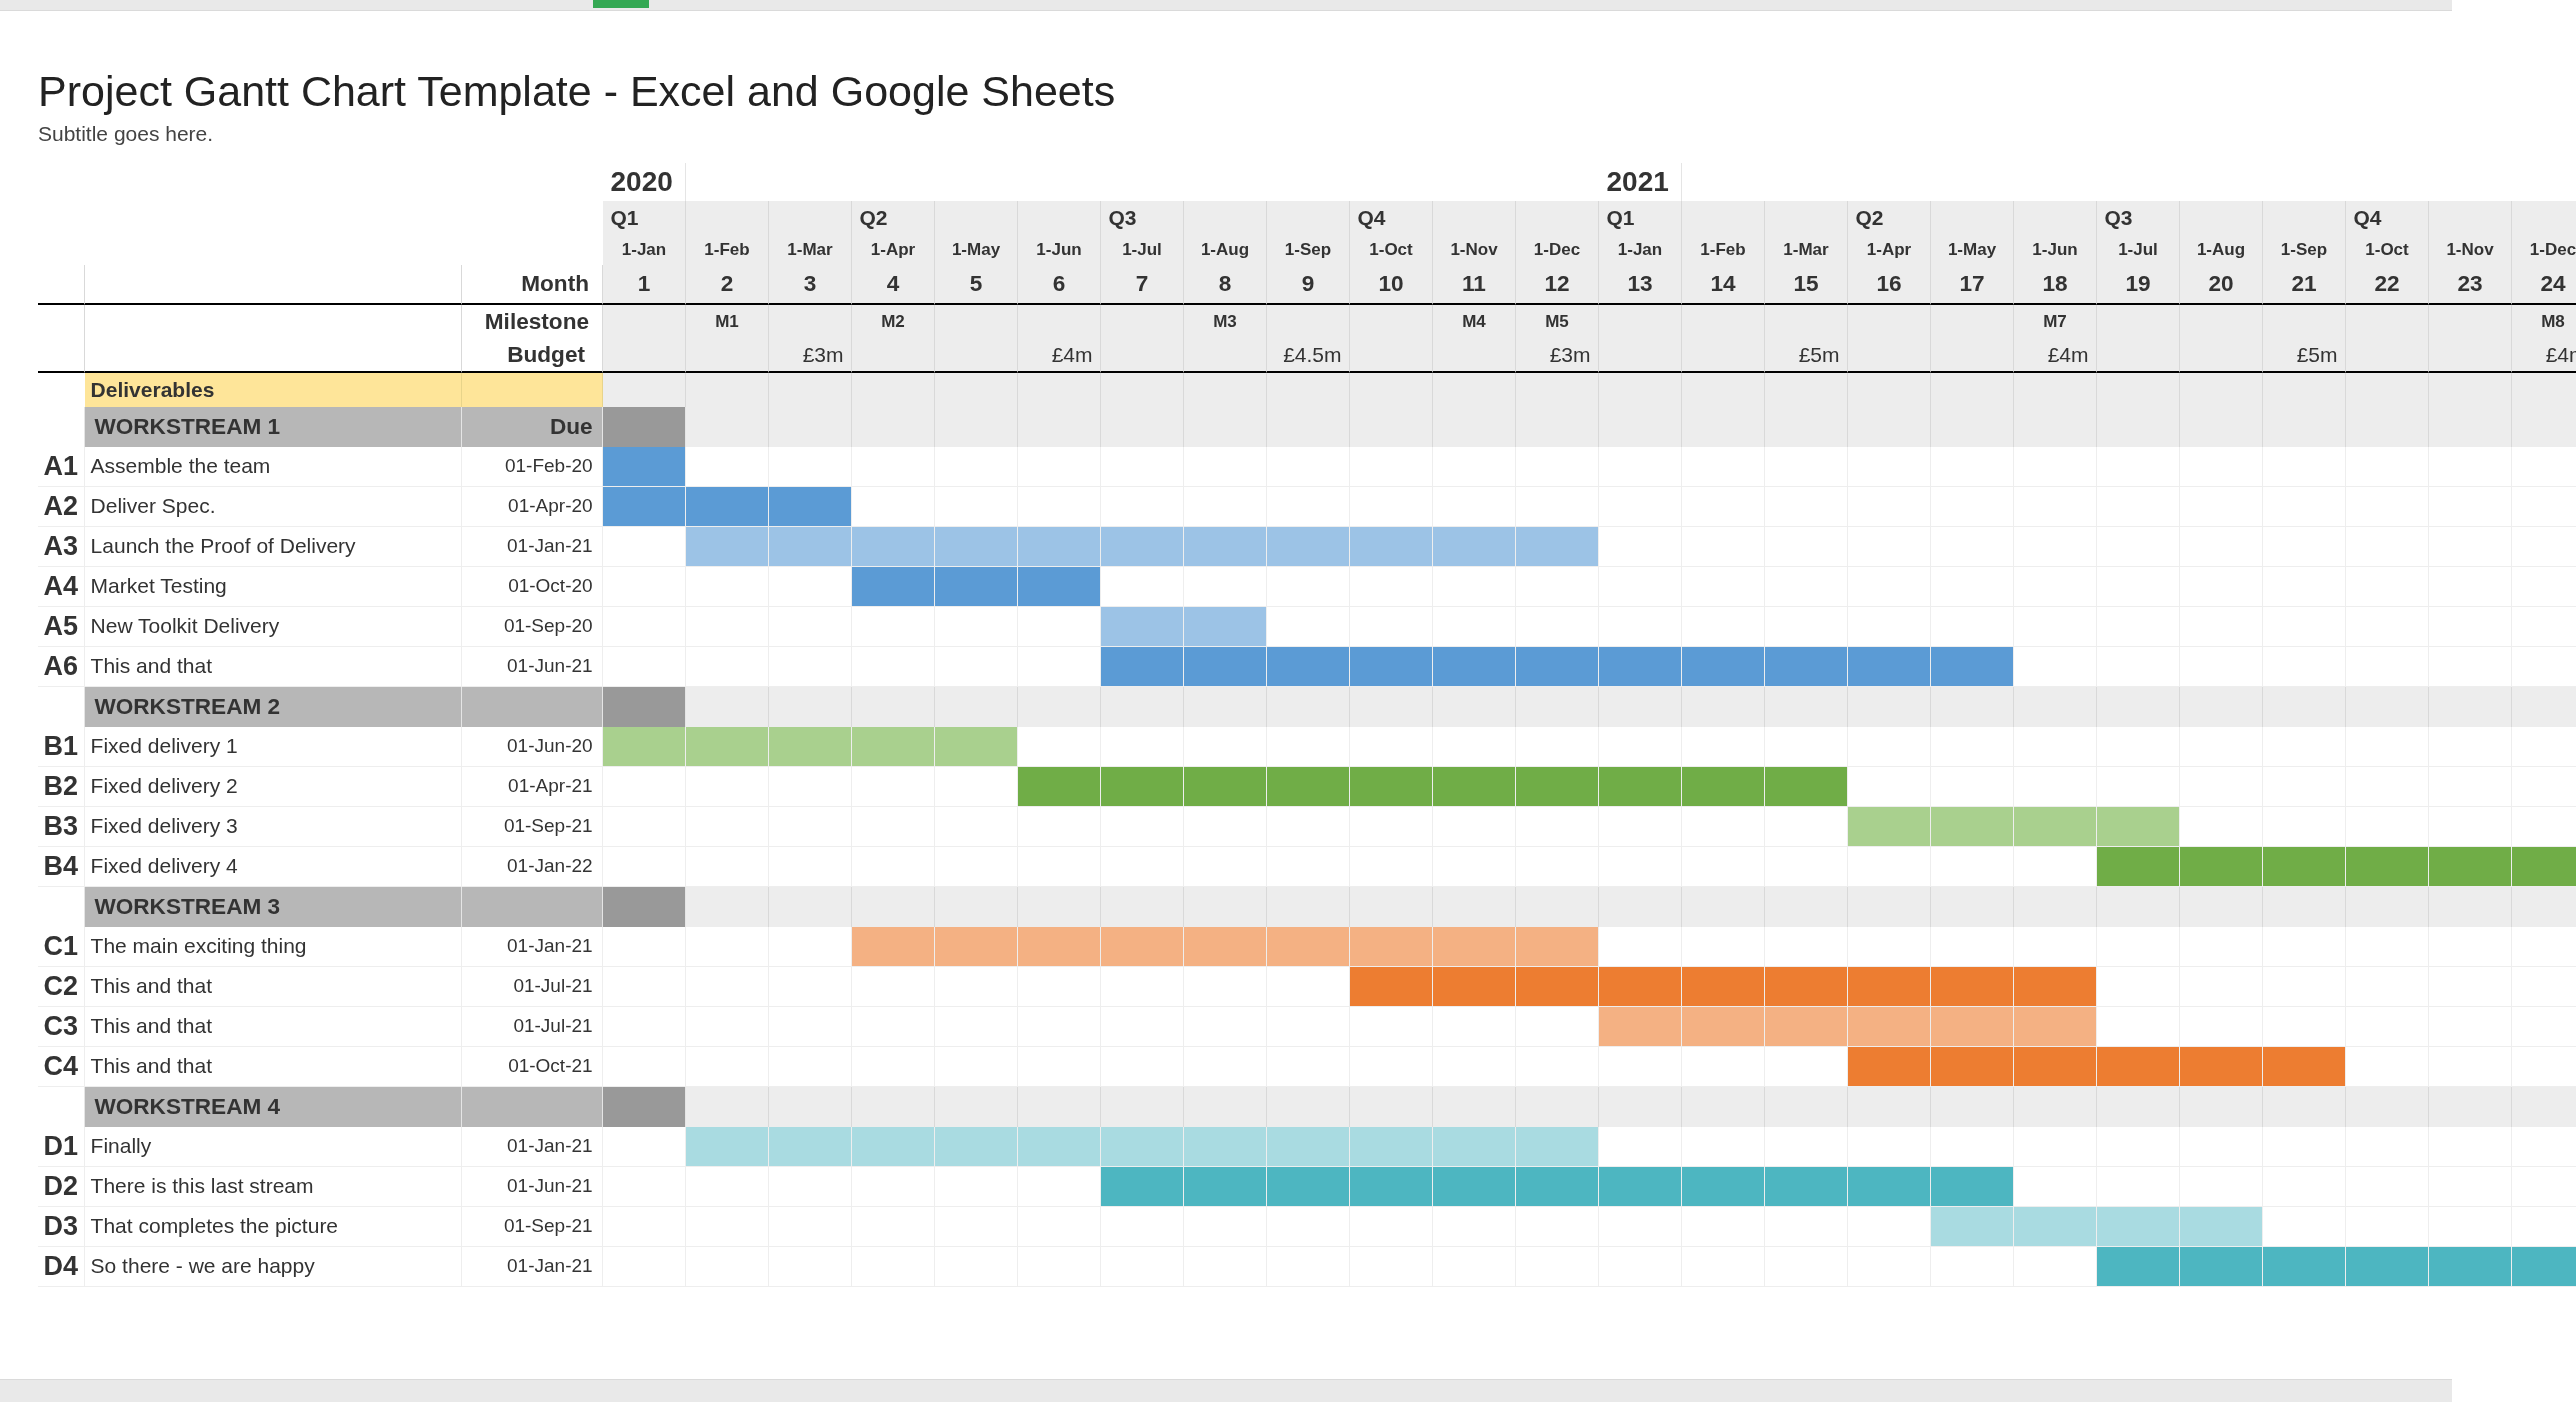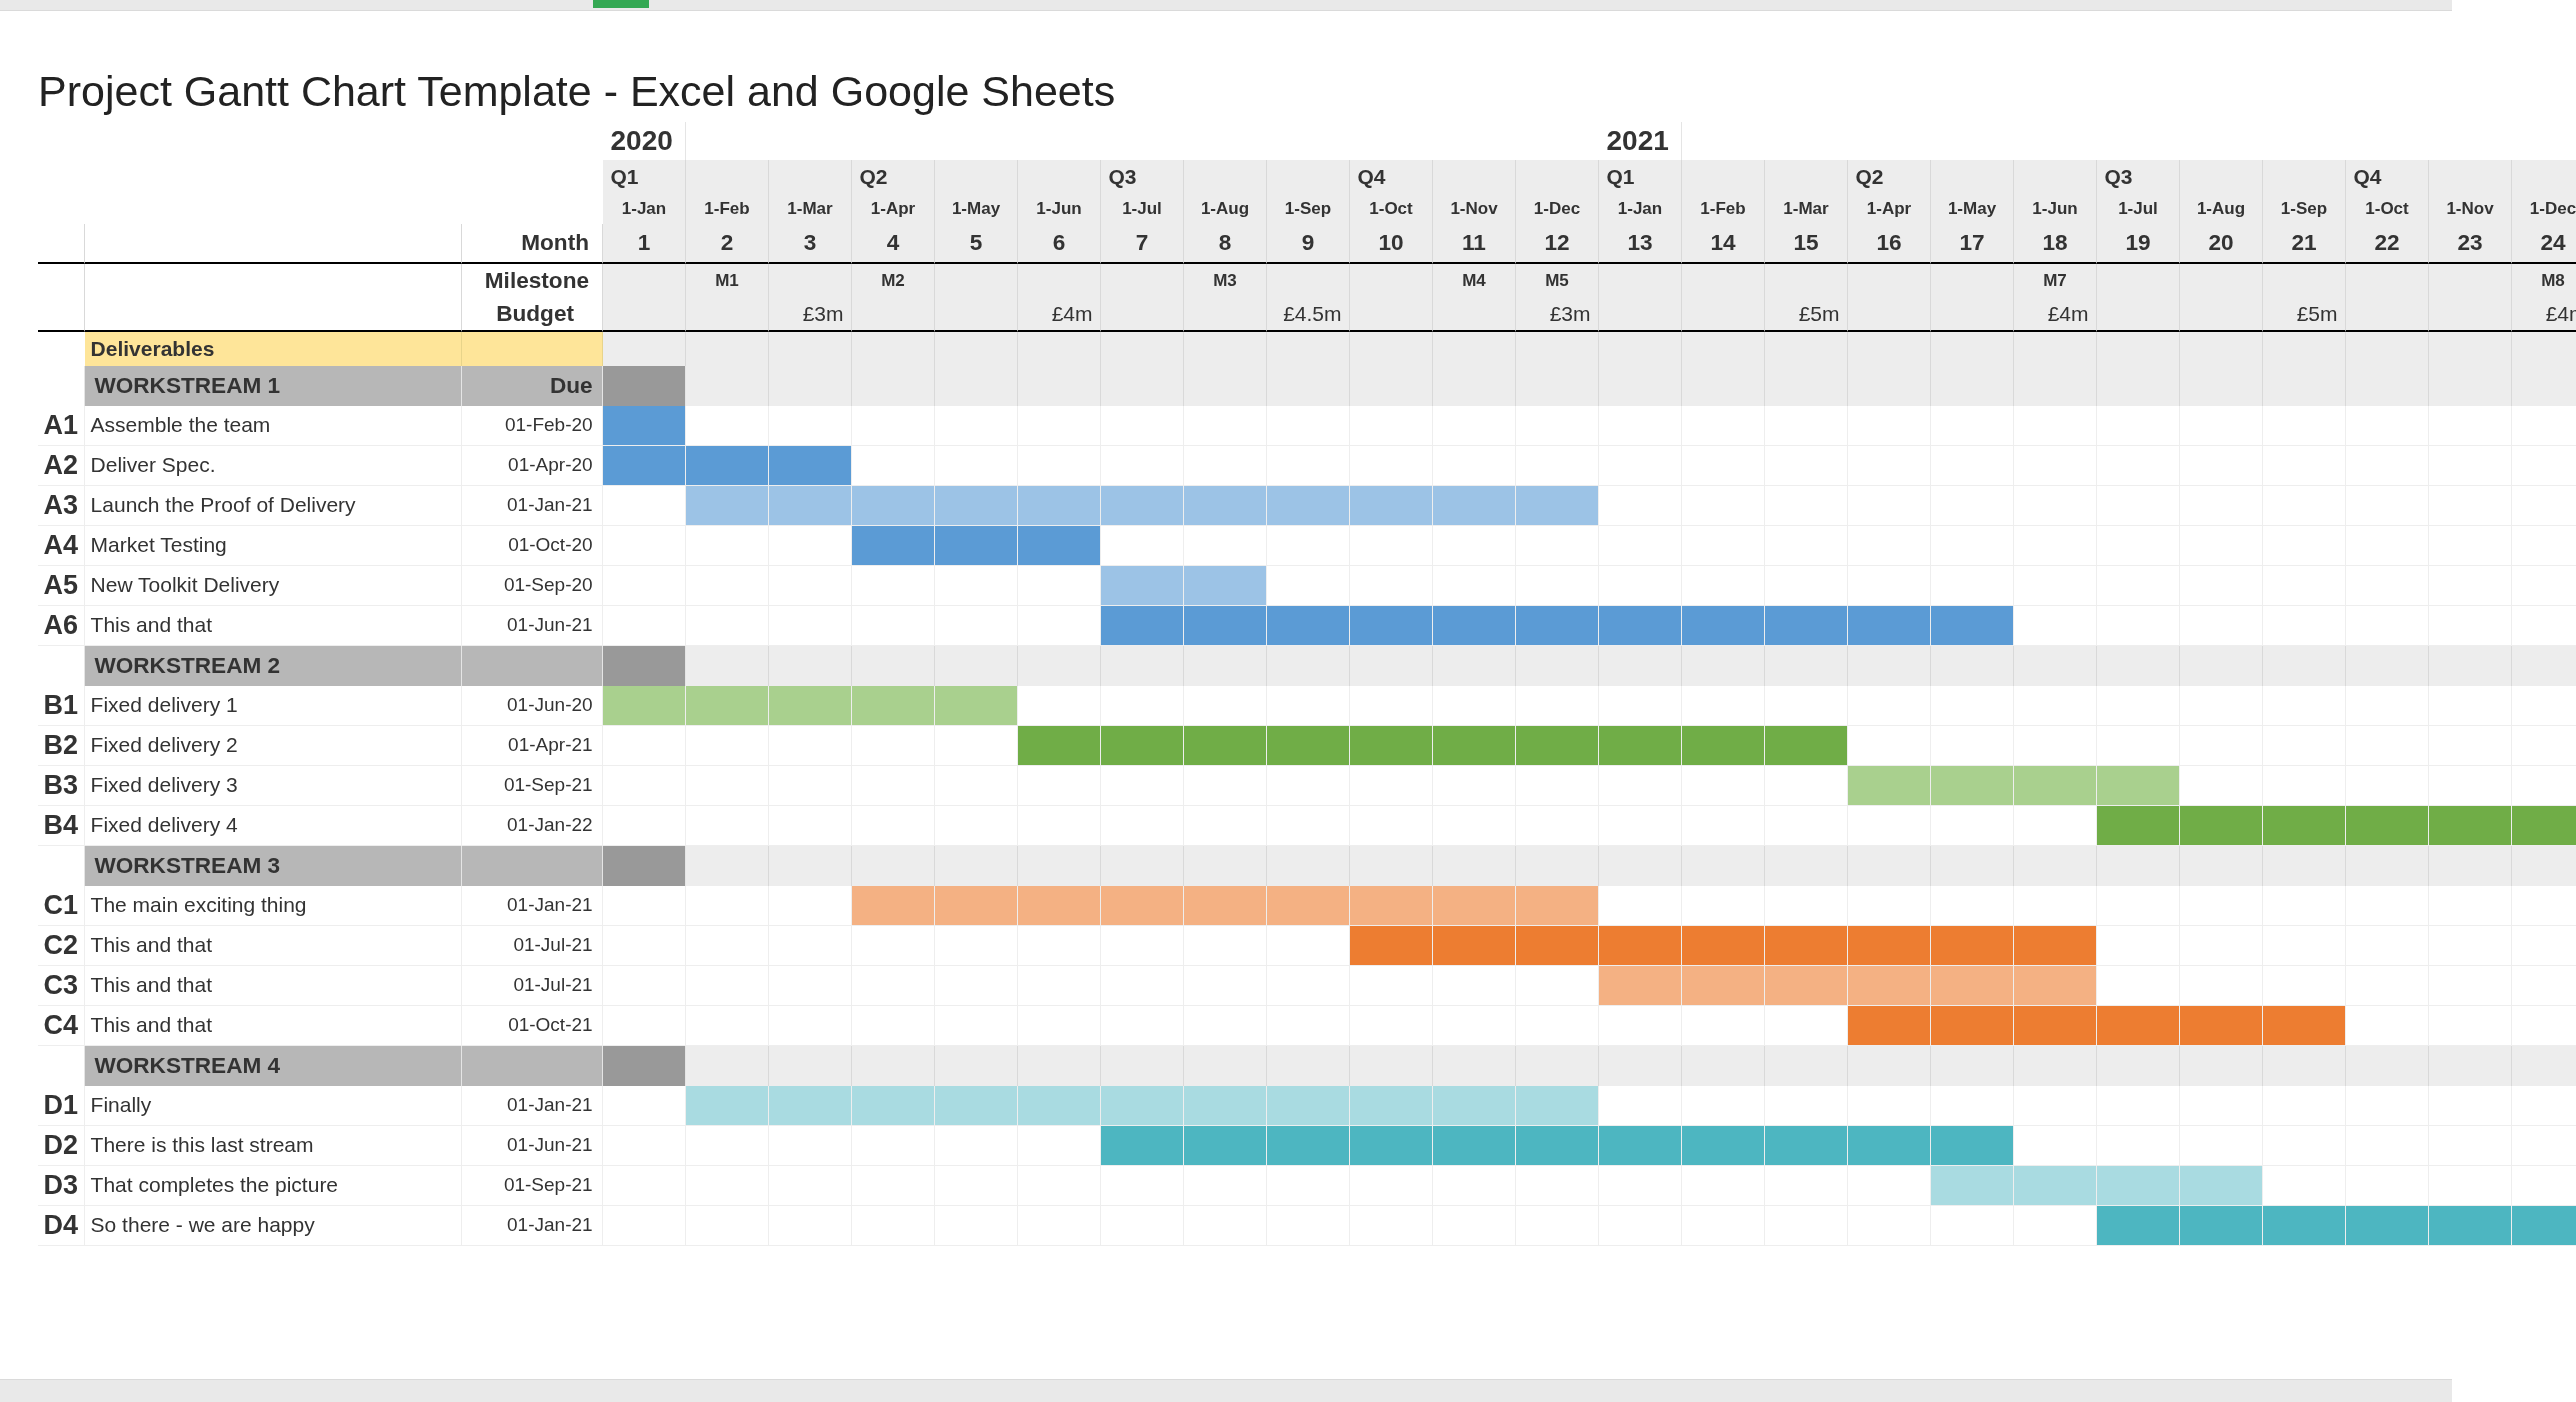--- a/index.html
+++ b/index.html
@@ -35,21 +35,21 @@
   .date-row .cell { background:#ededed; font-size:17px; height:30px; border-right:0.9px solid #d9d9d9; font-weight:700; }
   .date-row .blank { background:#fff; border:none; }
 
   .month-row .cell { background:#ededed; font-size:22.6px; height:40px; border-right:0.9px solid #d9d9d9; font-weight:700; border-bottom:2.8px solid #000; border-top:none; }
   .month-row .labelcell { background:#fff; font-weight:700; font-size:22.6px; justify-content:flex-end; padding-right:13px; border-bottom:2.8px solid #000; }
 
   .milestone-row .cell { height:34px; background:#ededed; font-size:17px; font-weight:700; border-right:0.9px solid #d9d9d9; }
   .milestone-row .labelcell { background:#fff; justify-content:flex-end; padding-right:13px; font-size:22.6px; }
 
   .budget-row .cell { height:34px; background:#ededed; font-size:21px; border-right:0.9px solid #d9d9d9; border-bottom:2.8px solid #000; justify-content:flex-end; padding-right:7.5px; }
-  .budget-row .labelcell { background:#fff; justify-content:flex-end; padding-right:28px; font-size:22.6px; font-weight:700; }
+  .budget-row .labelcell { background:#fff; justify-content:flex-end; padding-right:17px; font-size:22.6px; font-weight:700; }
 
   .deliverables-row .cell { height:34px; background:#fee599; font-weight:700; font-size:21px; border-right:0.9px solid #e8d48a; }
   .deliverables-row .blank { background:#ededed; border-right:0.9px solid #d9d9d9; }
   .deliverables-row .firstblank { background:#fff; border:none;}
 
   .ws-row .cell { height:40px; background:#b7b7b7; font-weight:700; font-size:22.6px; }
   .ws-row .firstcol { background:#fff; }
   .ws-row .blank { background:#ededed; border-right:0.9px solid #d9d9d9; }
   .ws-row .tick { background:#999; }
 
@@ -74,20 +74,21 @@
 </head>
 <body>
 
 <div class="viewport" style="transform: scale(1);">
   <div class="topbar">
     <div class="green-dot"></div>
   </div>
 
   <div class="content">
     <div class="title">Project Gantt Chart Template - Excel and Google Sheets</div>
+    <div class="subtitle">Subtitle goes here.</div>
 
     <div class="sheet" id="sheet">
 
     <div class="year-row" style="display: contents;"><div class="cell noborder"></div><div class="cell noborder"></div><div class="cell noborder"></div><div class="cell year-label" style="height: 38px;">2020</div><div class="cell noborder" style="height: 38px;"></div><div class="cell noborder" style="height: 38px;"></div><div class="cell noborder" style="height: 38px;"></div><div class="cell noborder" style="height: 38px;"></div><div class="cell noborder" style="height: 38px;"></div><div class="cell noborder" style="height: 38px;"></div><div class="cell noborder" style="height: 38px;"></div><div class="cell noborder" style="height: 38px;"></div><div class="cell noborder" style="height: 38px;"></div><div class="cell noborder" style="height: 38px;"></div><div class="cell noborder" style="height: 38px;"></div><div class="cell year-label" style="height: 38px;">2021</div><div class="cell noborder" style="height: 38px;"></div><div class="cell noborder" style="height: 38px;"></div><div class="cell noborder" style="height: 38px;"></div><div class="cell noborder" style="height: 38px;"></div><div class="cell noborder" style="height: 38px;"></div><div class="cell noborder" style="height: 38px;"></div><div class="cell noborder" style="height: 38px;"></div><div class="cell noborder" style="height: 38px;"></div><div class="cell noborder" style="height: 38px;"></div><div class="cell noborder" style="height: 38px;"></div><div class="cell noborder" style="height: 38px;"></div></div>
         <div class="quarter-row" style="display: contents;"><div class="cell blank"></div><div class="cell blank"></div><div class="cell blank"></div><div class="cell qlabel">Q1</div><div class="cell "></div><div class="cell "></div><div class="cell qlabel">Q2</div><div class="cell "></div><div class="cell "></div><div class="cell qlabel">Q3</div><div class="cell "></div><div class="cell "></div><div class="cell qlabel">Q4</div><div class="cell "></div><div class="cell "></div><div class="cell qlabel">Q1</div><div class="cell "></div><div class="cell "></div><div class="cell qlabel">Q2</div><div class="cell "></div><div class="cell "></div><div class="cell qlabel">Q3</div><div class="cell "></div><div class="cell "></div><div class="cell qlabel">Q4</div><div class="cell "></div><div class="cell "></div></div>
         <div class="date-row" style="display: contents;"><div class="cell blank"></div><div class="cell blank"></div><div class="cell blank"></div><div class="cell ">1-Jan</div><div class="cell ">1-Feb</div><div class="cell ">1-Mar</div><div class="cell ">1-Apr</div><div class="cell ">1-May</div><div class="cell ">1-Jun</div><div class="cell ">1-Jul</div><div class="cell ">1-Aug</div><div class="cell ">1-Sep</div><div class="cell ">1-Oct</div><div class="cell ">1-Nov</div><div class="cell ">1-Dec</div><div class="cell ">1-Jan</div><div class="cell ">1-Feb</div><div class="cell ">1-Mar</div><div class="cell ">1-Apr</div><div class="cell ">1-May</div><div class="cell ">1-Jun</div><div class="cell ">1-Jul</div><div class="cell ">1-Aug</div><div class="cell ">1-Sep</div><div class="cell ">1-Oct</div><div class="cell ">1-Nov</div><div class="cell ">1-Dec</div></div>
         <div class="month-row" style="display: contents;"><div class="cell labelcell"></div><div class="cell labelcell"></div><div class="cell labelcell">Month</div><div class="cell ">1</div><div class="cell ">2</div><div class="cell ">3</div><div class="cell ">4</div><div class="cell ">5</div><div class="cell ">6</div><div class="cell ">7</div><div class="cell ">8</div><div class="cell ">9</div><div class="cell ">10</div><div class="cell ">11</div><div class="cell ">12</div><div class="cell ">13</div><div class="cell ">14</div><div class="cell ">15</div><div class="cell ">16</div><div class="cell ">17</div><div class="cell ">18</div><div class="cell ">19</div><div class="cell ">20</div><div class="cell ">21</div><div class="cell ">22</div><div class="cell ">23</div><div class="cell ">24</div></div>
         <div class="milestone-row" style="display: contents;"><div class="cell labelcell"></div><div class="cell labelcell"></div><div class="cell labelcell">Milestone</div><div class="cell "></div><div class="cell ">M1</div><div class="cell "></div><div class="cell ">M2</div><div class="cell "></div><div class="cell "></div><div class="cell "></div><div class="cell ">M3</div><div class="cell "></div><div class="cell "></div><div class="cell ">M4</div><div class="cell ">M5</div><div class="cell "></div><div class="cell "></div><div class="cell "></div><div class="cell "></div><div class="cell "></div><div class="cell ">M7</div><div class="cell "></div><div class="cell "></div><div class="cell "></div><div class="cell "></div><div class="cell "></div><div class="cell ">M8</div></div>
         <div class="budget-row" style="display: contents;"><div class="cell labelcell"></div><div class="cell labelcell"></div><div class="cell labelcell">Budget</div><div class="cell "></div><div class="cell "></div><div class="cell ">£3m</div><div class="cell "></div><div class="cell "></div><div class="cell ">£4m</div><div class="cell "></div><div class="cell "></div><div class="cell ">£4.5m</div><div class="cell "></div><div class="cell "></div><div class="cell ">£3m</div><div class="cell "></div><div class="cell "></div><div class="cell ">£5m</div><div class="cell "></div><div class="cell "></div><div class="cell ">£4m</div><div class="cell "></div><div class="cell "></div><div class="cell ">£5m</div><div class="cell "></div><div class="cell "></div><div class="cell ">£4m</div></div>
         <div class="deliverables-row" style="display: contents;"><div class="cell firstblank"></div><div class="cell leftcell" style="justify-content: flex-start;">Deliverables</div><div class="cell "></div><div class="cell blank"></div><div class="cell blank"></div><div class="cell blank"></div><div class="cell blank"></div><div class="cell blank"></div><div class="cell blank"></div><div class="cell blank"></div><div class="cell blank"></div><div class="cell blank"></div><div class="cell blank"></div><div class="cell blank"></div><div class="cell blank"></div><div class="cell blank"></div><div class="cell blank"></div><div class="cell blank"></div><div class="cell blank"></div><div class="cell blank"></div><div class="cell blank"></div><div class="cell blank"></div><div class="cell blank"></div><div class="cell blank"></div><div class="cell blank"></div><div class="cell blank"></div><div class="cell blank"></div></div>

